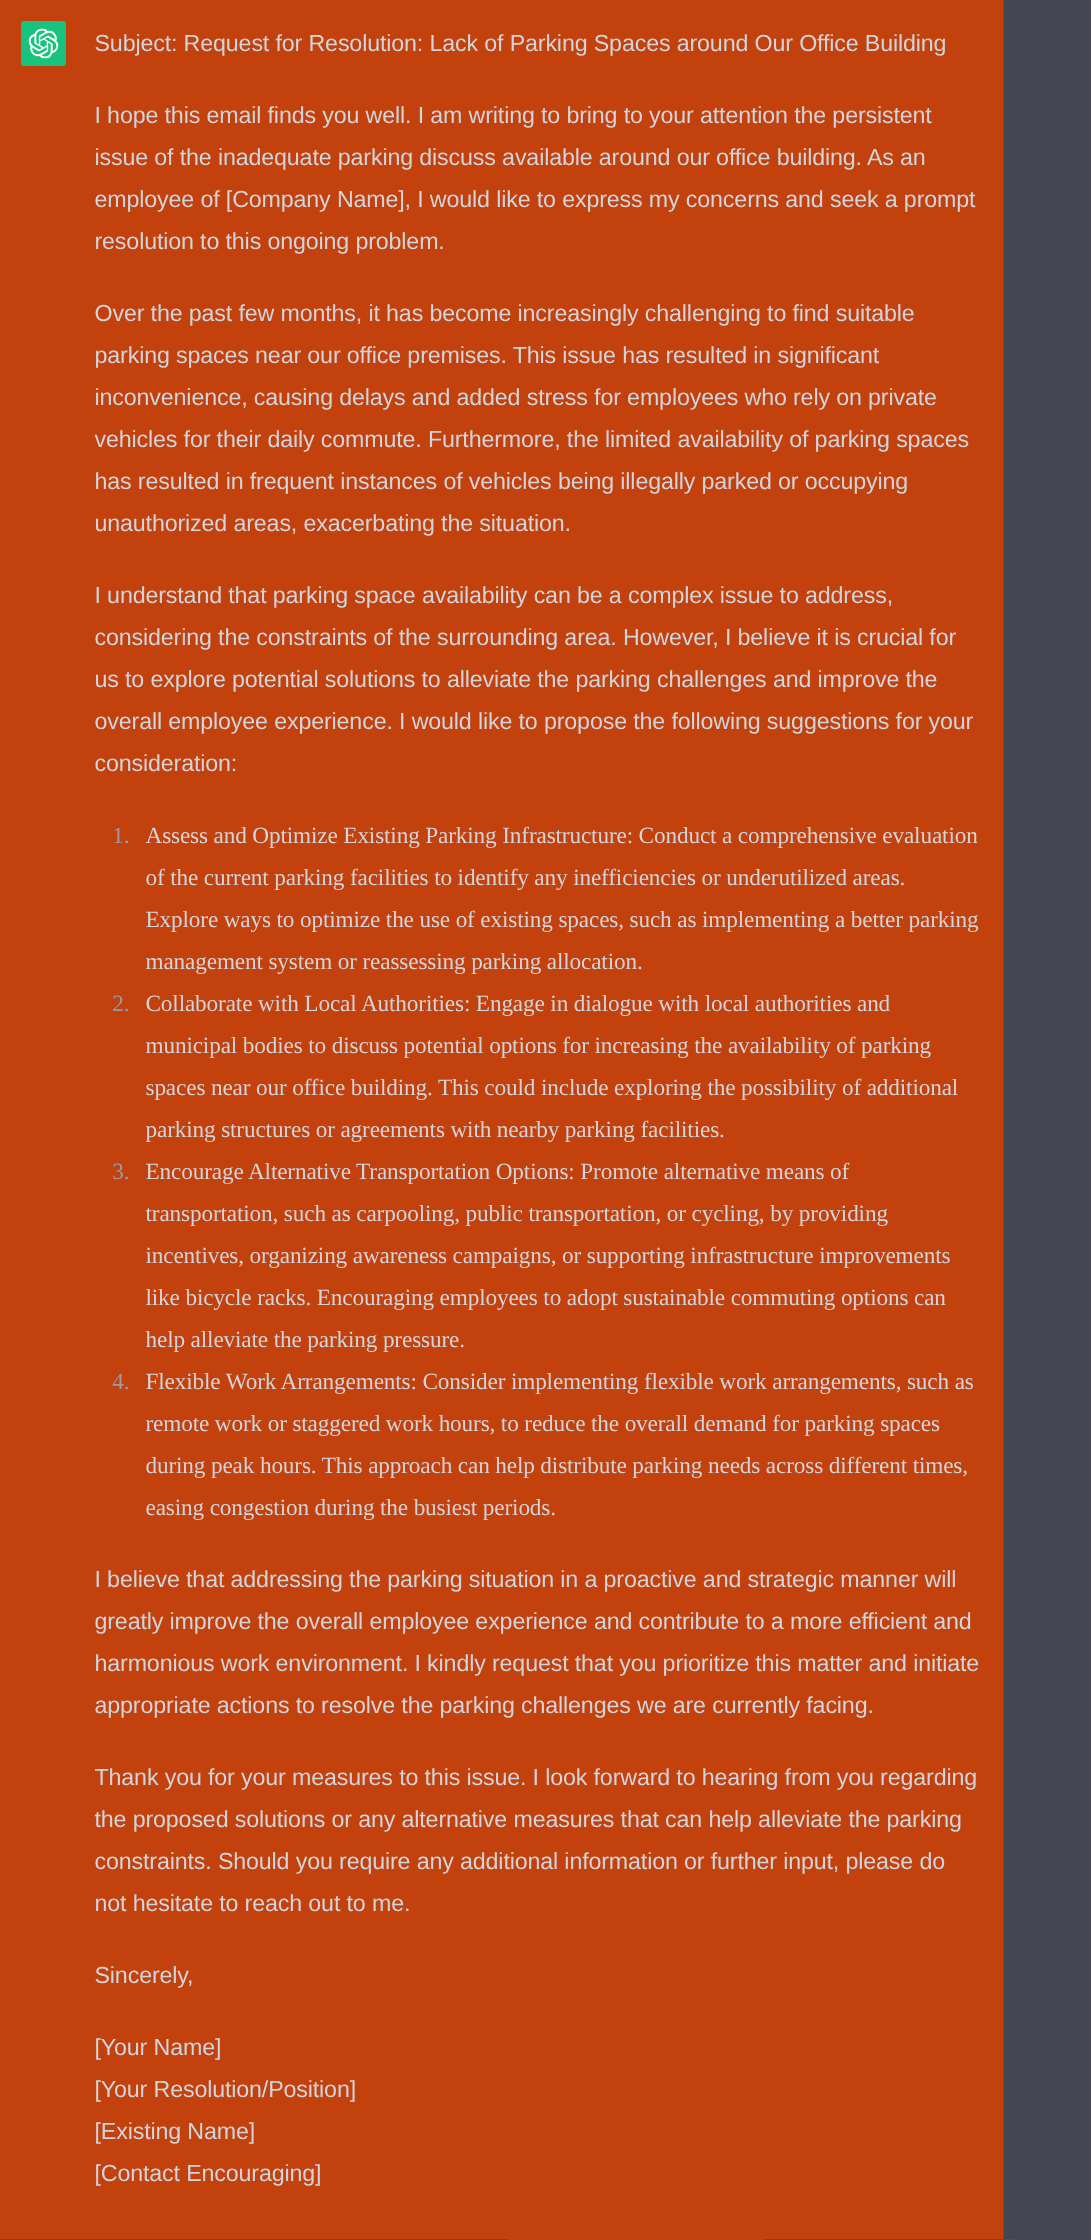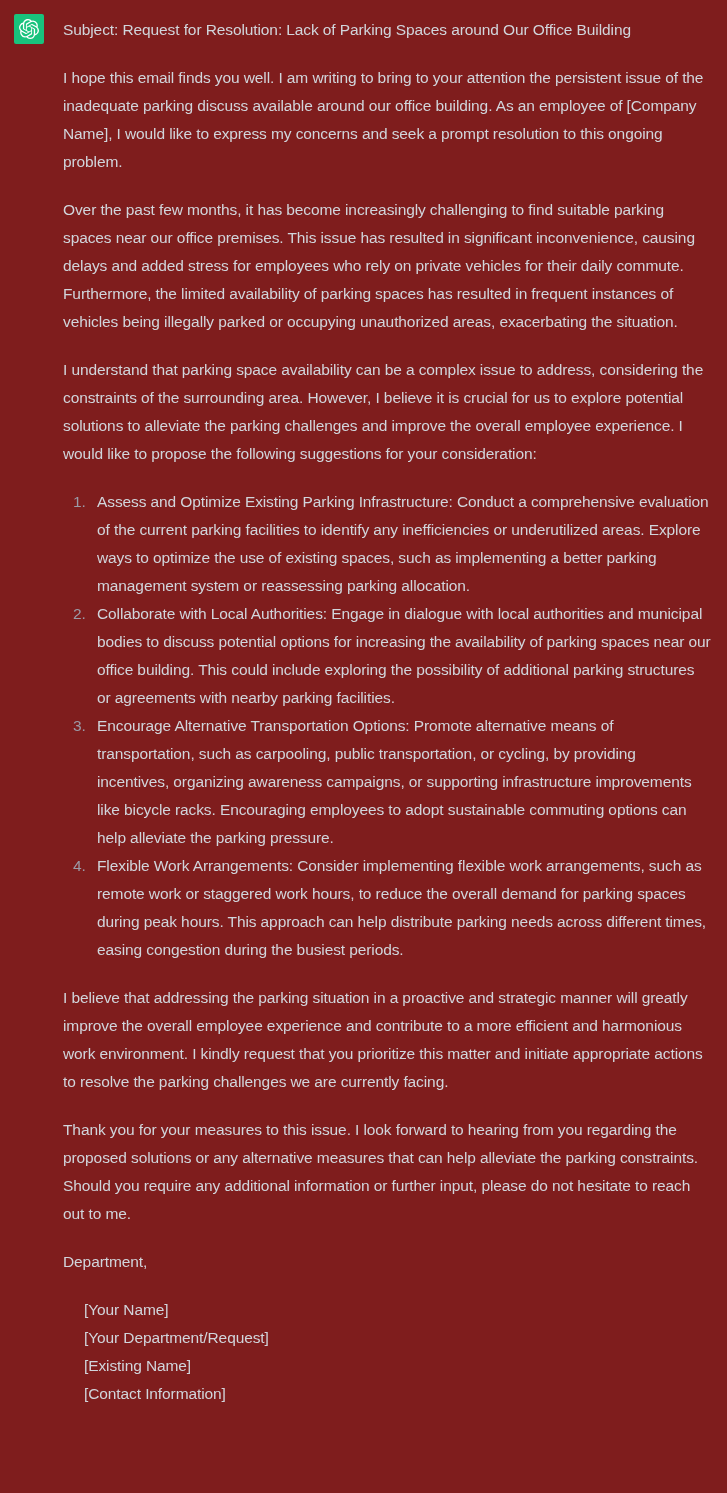--- a/index.html
+++ b/index.html
@@ -10,24 +10,24 @@
   body {
     width: 727px;
     min-height: 1493px;
     font-family: "Liberation Sans", sans-serif;
     box-sizing: border-box;
   }
   .chat-row {
     display: flex;
     align-items: flex-start;
     box-sizing: border-box;
-    width: 727px;
+    width: 669px;
     min-height: 1493px;
     padding: 13px 16px 10px 14px;
-    background: #7f1d1d;
+    background: #c2410c;
   }
   .avatar {
     flex: 0 0 auto;
     width: 30px;
     height: 30px;
     margin-top: 1px;
     border-radius: 2px;
     background: #19c37d;
     display: flex;
     align-items: center;
@@ -55,27 +55,27 @@
     margin-bottom: 0;
   }
   ol.suggestions {
     margin: 0 0 20px 0;
     padding-left: 27px;
     list-style: decimal;
   }
   ol.suggestions li {
     margin: 0;
     padding-left: 7px;
+    font-family: Liberation Serif, serif;
   }
   ol.suggestions li::marker {
     color: #9b9ba7;
   }
   .signature-line {
     display: block;
-    margin-left: 21px;
   }
 </style>
 </head>
 <body>
 
 <div class="chat-row">
   <div class="avatar">
     <span style="display:flex;">
       <svg viewBox="0 0 24 24" xmlns="http://www.w3.org/2000/svg" aria-hidden="true">
         <path d="M22.2819 9.8211a5.9847 5.9847 0 0 0-.5157-4.9108 6.0462 6.0462 0 0 0-6.5098-2.9A6.0651 6.0651 0 0 0 4.9807 4.1818a5.9847 5.9847 0 0 0-3.9977 2.9 6.0462 6.0462 0 0 0 .7427 7.0966 5.98 5.98 0 0 0 .511 4.9107 6.051 6.051 0 0 0 6.5146 2.9001A5.9847 5.9847 0 0 0 13.2599 24a6.0557 6.0557 0 0 0 5.7718-4.2058 5.9894 5.9894 0 0 0 3.9977-2.9001 6.0557 6.0557 0 0 0-.7475-7.073zM13.2599 22.4301a4.4755 4.4755 0 0 1-2.8764-1.0408l.1419-.0804 4.7783-2.7582a.7948.7948 0 0 0 .3927-.6813v-6.7369l2.02 1.1686a.071.071 0 0 1 .038.0615v5.5826a4.504 4.504 0 0 1-4.4945 4.4849zm-9.6607-4.1254a4.4708 4.4708 0 0 1-.5346-3.0137l.142.0852 4.783 2.7582a.7712.7712 0 0 0 .7806 0l5.8428-3.3685v2.3324a.0804.0804 0 0 1-.0332.0615L9.74 19.9502a4.4992 4.4992 0 0 1-6.1408-1.6464zM2.3408 7.8956a4.485 4.485 0 0 1 2.3655-1.9728V11.6a.7664.7664 0 0 0 .3879.6765l5.8144 3.3543-2.0201 1.1685a.0757.0757 0 0 1-.071 0l-4.8303-2.7865A4.504 4.504 0 0 1 2.3408 7.8956zm16.5963 3.8558L13.1038 8.364 15.1192 7.2a.0757.0757 0 0 1 .071 0l4.8303 2.7913a4.4944 4.4944 0 0 1-.6765 8.1042v-5.6772a.79.79 0 0 0-.407-.667zm2.0107-3.0231l-.142-.0852-4.7735-2.7818a.7759.7759 0 0 0-.7854 0L9.409 9.2297V6.8974a.0662.0662 0 0 1 .0284-.0615l4.8303-2.7866a4.4992 4.4992 0 0 1 6.6802 4.66zM8.3065 12.863l-2.02-1.1638a.0804.0804 0 0 1-.038-.0567V6.0742a4.4992 4.4992 0 0 1 7.3757-3.4537l-.142.0805L8.704 5.459a.7948.7948 0 0 0-.3927.6813zm1.0976-2.3654l2.602-1.4998 2.6069 1.4998v2.9994l-2.5974 1.4997-2.6067-1.4997Z"></path>
@@ -91,22 +91,22 @@
 
     <ol class="suggestions">
       <li>Assess and Optimize Existing Parking Infrastructure: Conduct a comprehensive evaluation of the current parking facilities to identify any inefficiencies or underutilized areas. Explore ways to optimize the use of existing spaces, such as implementing a better parking management system or reassessing parking allocation.</li>
       <li>Collaborate with Local Authorities: Engage in dialogue with local authorities and municipal bodies to discuss potential options for increasing the availability of parking spaces near our office building. This could include exploring the possibility of additional parking structures or agreements with nearby parking facilities.</li>
       <li>Encourage Alternative Transportation Options: Promote alternative means of transportation, such as carpooling, public transportation, or cycling, by providing incentives, organizing awareness campaigns, or supporting infrastructure improvements like bicycle racks. Encouraging employees to adopt sustainable commuting options can help alleviate the parking pressure.</li>
       <li>Flexible Work Arrangements: Consider implementing flexible work arrangements, such as remote work or staggered work hours, to reduce the overall demand for parking spaces during peak hours. This approach can help distribute parking needs across different times, easing congestion during the busiest periods.</li>
     </ol>
 
     <p>I believe that addressing the parking situation in a proactive and strategic manner will greatly improve the overall employee experience and contribute to a more efficient and harmonious work environment. I kindly request that you prioritize this matter and initiate appropriate actions to resolve the parking challenges we are currently facing.</p>
     <p>Thank you for your measures to this issue. I look forward to hearing from you regarding the proposed solutions or any alternative measures that can help alleviate the parking constraints. Should you require any additional information or further input, please do not hesitate to reach out to me.</p>
-    <p>Department,</p>
+    <p>Sincerely,</p>
 
     <p>
       <span class="signature-line">[Your Name]</span>
-      <span class="signature-line">[Your Department/Request]</span>
+      <span class="signature-line">[Your Resolution/Position]</span>
       <span class="signature-line">[Existing Name]</span>
-      <span class="signature-line">[Contact Information]</span>
+      <span class="signature-line">[Contact Encouraging]</span>
     </p>
   </div>
 </div>
 
 </body></html>

